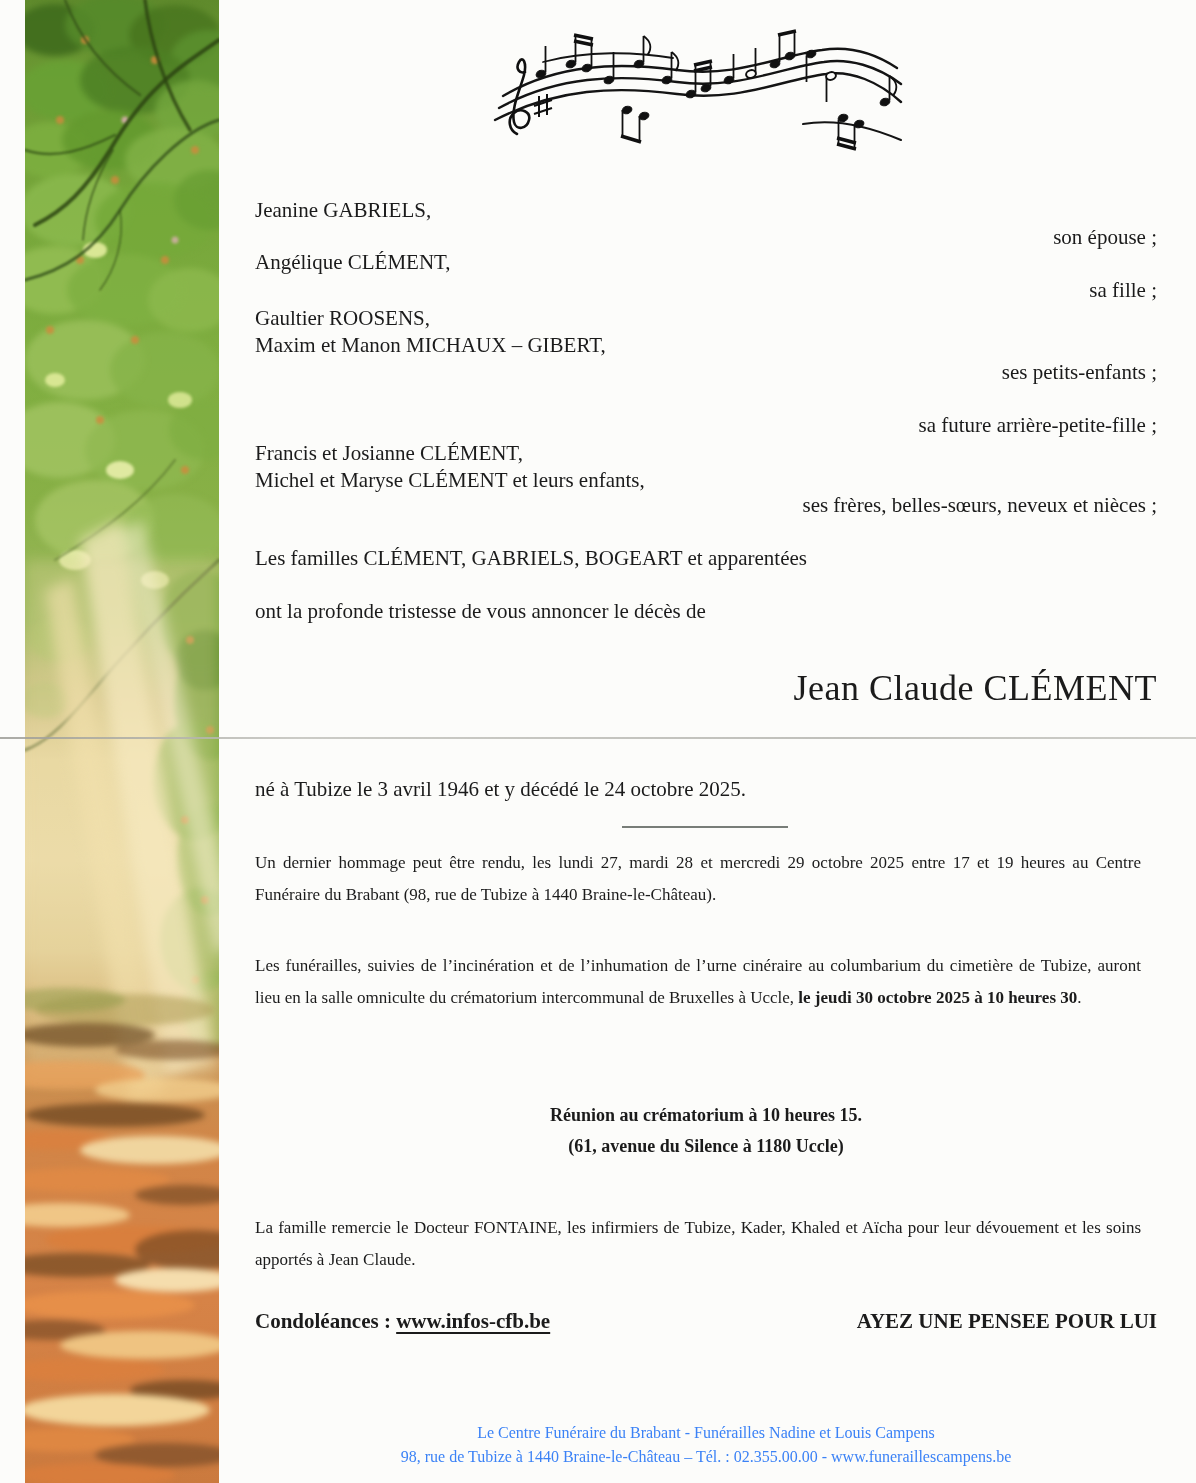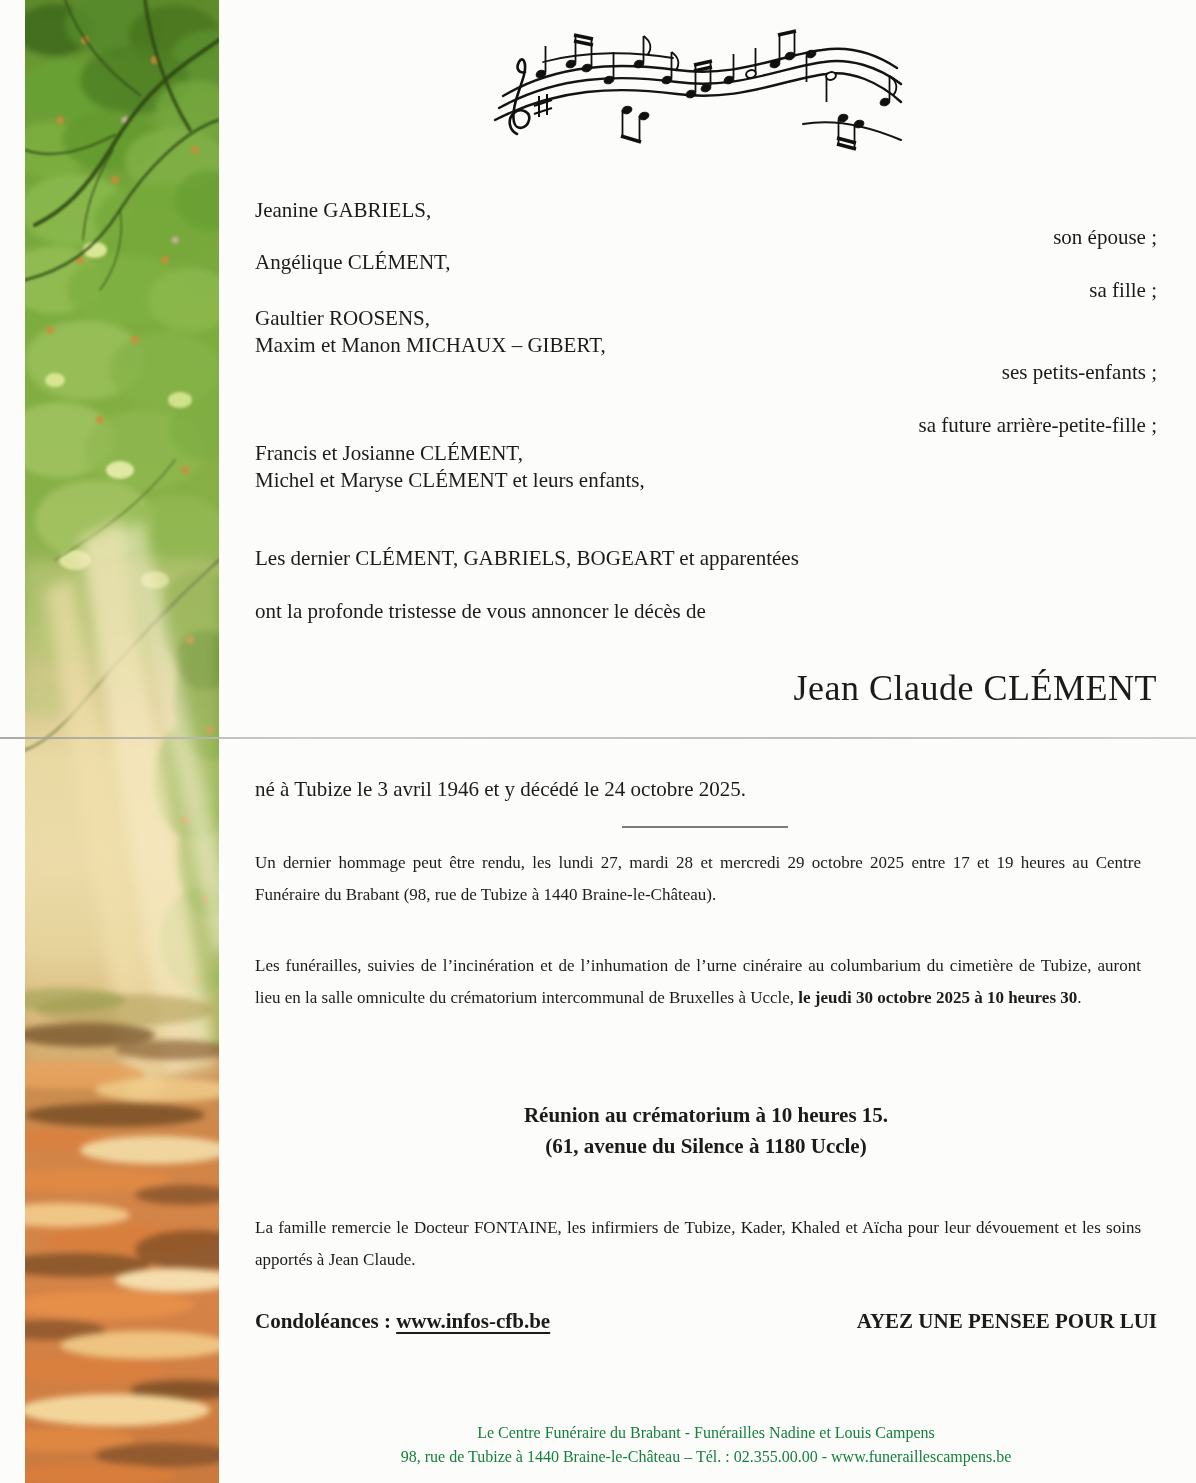--- a/index.html
+++ b/index.html
@@ -33,24 +33,24 @@
   .right{text-align:right;}
   .center{text-align:left;}
   .para{position:absolute;left:255px;width:886px;font-size:17px;line-height:31.5px;
         text-align:justify;white-space:normal;}
   .title{position:absolute;left:255px;width:902px;text-align:right;
          font-size:36px;line-height:44px;letter-spacing:.5px;}
   .divider{position:absolute;left:622px;top:826px;width:166px;height:0;
            border-top:2px solid #787d78;}
   .bold{font-weight:bold;}
   .meeting{position:absolute;left:255px;width:902px;text-align:center;
-           font-size:21px;line-height:31px;font-weight:bold;}
+           font-size:18px;line-height:31px;font-weight:bold;}
   .condolink{font-weight:bold;text-decoration:underline;text-decoration-thickness:2px;text-underline-offset:4px;cursor:pointer;}
   .footer{position:absolute;left:255px;width:902px;text-align:center;
-          font-size:16px;line-height:24px;color:#15803d;}
+          font-size:16px;line-height:24px;color:#3b82f6;}
 </style>
 </head>
 <body>
 
 <div class="page">
 
   <div class="photo">
     <svg viewBox="0 0 194 1483" preserveAspectRatio="none">
 
       <g style="filter:blur(3px)">
@@ -244,22 +244,23 @@
   <div class="l" style="top:249px">Angélique CLÉMENT,</div>
 
   <div class="l" style="top:305px">Gaultier ROOSENS,</div>
   <div class="l" style="top:332px">Maxim et Manon MICHAUX – GIBERT,</div>
   <div class="l right" style="top:359px">ses petits-enfants ;</div>
 
   <div class="l right" style="top:412px">sa future arrière-petite-fille ;</div>
 
   <div class="l" style="top:467px">Michel et Maryse CLÉMENT et leurs enfants,</div>
   <div class="l" style="top:440px">Francis et Josianne CLÉMENT,</div>
-
-  <div class="l" style="top:545px">Les dernier CLÉMENT, GABRIELS, BOGEART et apparentées</div>
+  <div class="l right" style="top:492px">ses frères, belles-sœurs, neveux et nièces ;</div>
+
+  <div class="l" style="top:545px">Les familles CLÉMENT, GABRIELS, BOGEART et apparentées</div>
   <div class="l center" style="top:598px">ont la profonde tristesse de vous annoncer le décès de</div>
 
   <div class="title" style="top:666px">Jean Claude CLÉMENT</div>
   <div class="l center" style="top:776px">né à Tubize le 3 avril 1946 et y décédé le 24 octobre 2025.</div>
   <div class="divider"></div>
 
   <div class="para" style="top:847px">Un dernier hommage peut être rendu, les lundi 27, mardi 28 et mercredi 29 octobre 2025 entre 17 et 19 heures au Centre Funéraire du Brabant (98, rue de Tubize à 1440 Braine-le-Château).</div>
 
   <div class="para" style="top:950px"><span>Les funérailles, suivies de l’incinération et de l’inhumation de l’urne cinéraire au columbarium du cimetière de Tubize, auront lieu en la salle omniculte du crématorium intercommunal de Bruxelles à Uccle, </span><span class="bold">le jeudi 30 octobre 2025 à 10 heures 30</span><span>.</span></div>
 

